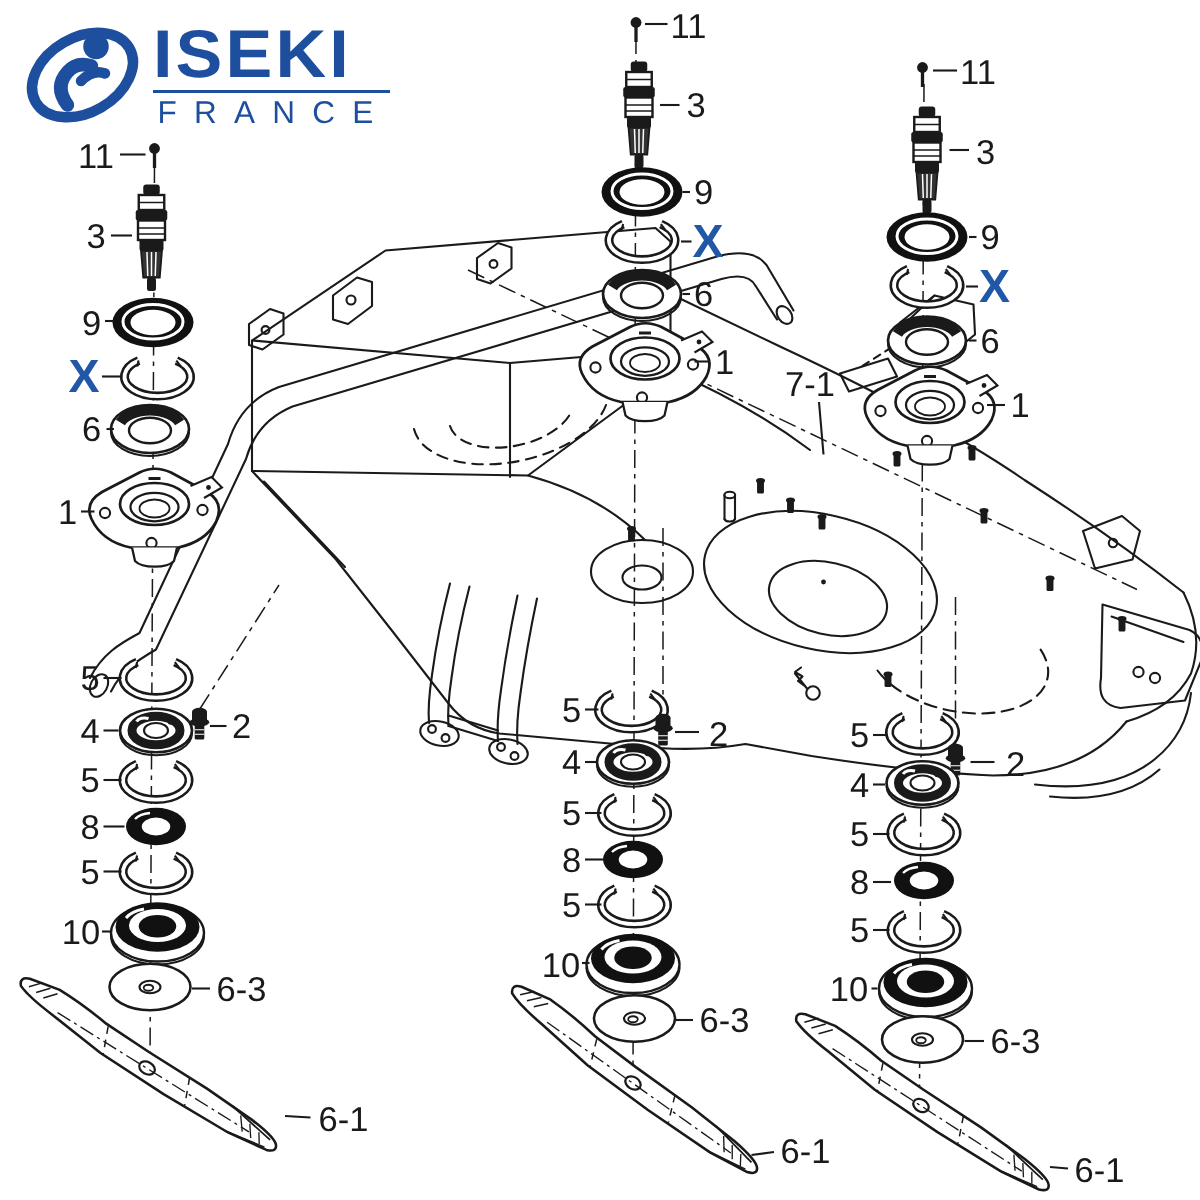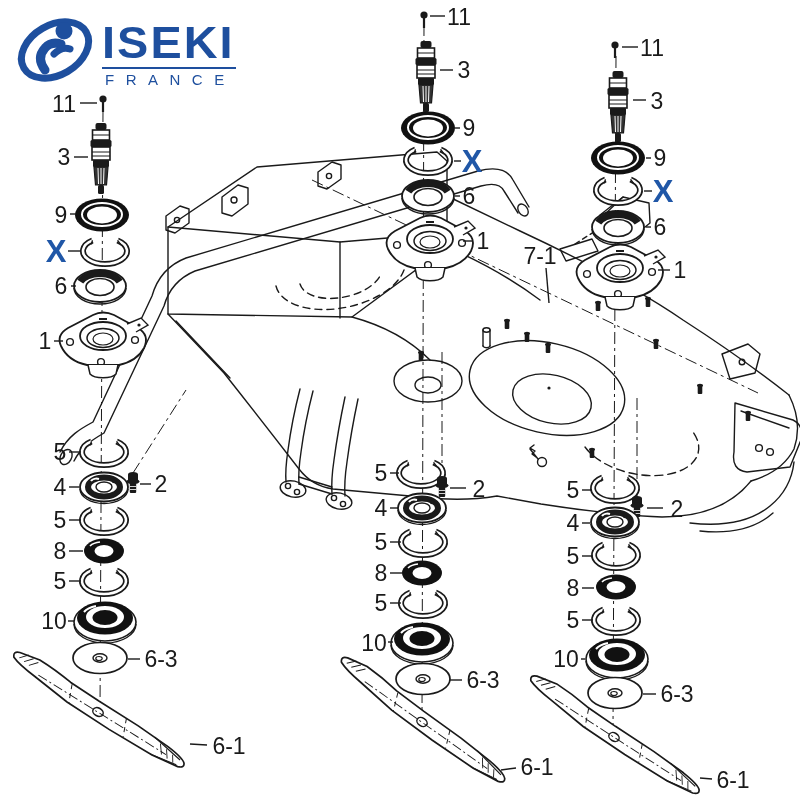--- a/index.html
+++ b/index.html
@@ -10,21 +10,21 @@
   .callout{font-size:23px;fill:#1a1a1a;text-anchor:middle;}
   .xmark{font-size:31px;font-weight:bold;fill:#2057a7;text-anchor:middle;}
   .ld{stroke:#1a1a1a;stroke-width:1.4;}
   .cl{stroke:#1a1a1a;stroke-width:1;stroke-dasharray:12 4 3 4;fill:none;}
   
   .logo{position:absolute;left:14px;top:10px;display:flex;align-items:flex-end;z-index:5;}
   .logo-text{margin-left:6px;}
   .logo-brand{color:#1e4f9e;font-weight:bold;font-size:45px;line-height:46px;letter-spacing:2px;
               transform:scaleX(1.04);transform-origin:left;}
   .logo-rule{border-top:2px solid #1e4f9e;margin:1px 0 2px 0;}
-  .logo-sub{color:#1e4f9e;font-size:15px;letter-spacing:11.5px;padding-left:3px;}
+  .logo-sub{color:#1e4f9e;font-size:21px;letter-spacing:11.5px;padding-left:3px;}
 </style>
 </head>
 <body>
 
 <div class="logo">
   <svg width="82" height="78" viewBox="0 0 82 78">
     <ellipse cx="41" cy="40" rx="36" ry="25" fill="none" stroke="#1e4f9e" stroke-width="7" transform="rotate(-30 41 40)"></ellipse>
     <circle cx="50" cy="21" r="8.5" fill="#1e4f9e"></circle>
     <path d="M31,60 Q22,48 31,38 Q37,31 47,34" fill="none" stroke="#1e4f9e" stroke-width="9" stroke-linecap="round"></path>
     <path d="M40,44 Q48,36 56,39" fill="none" stroke="#1e4f9e" stroke-width="7" stroke-linecap="round"></path>

